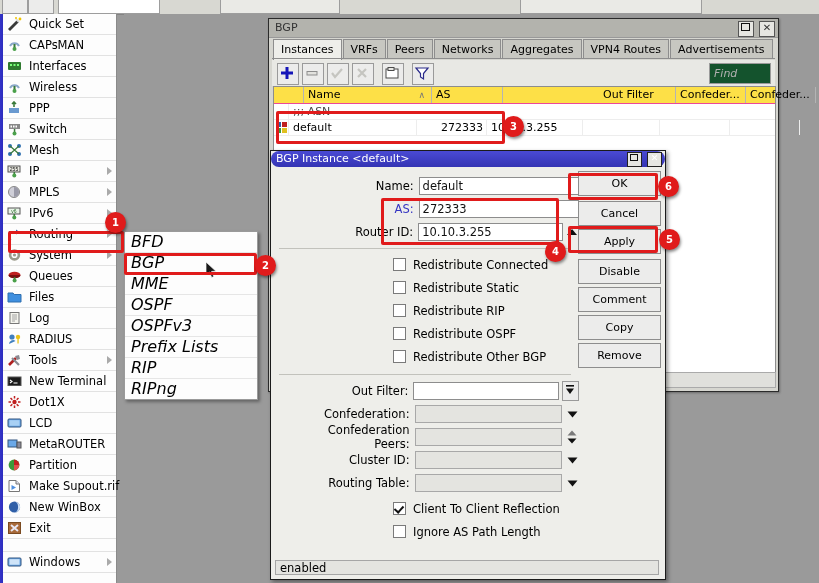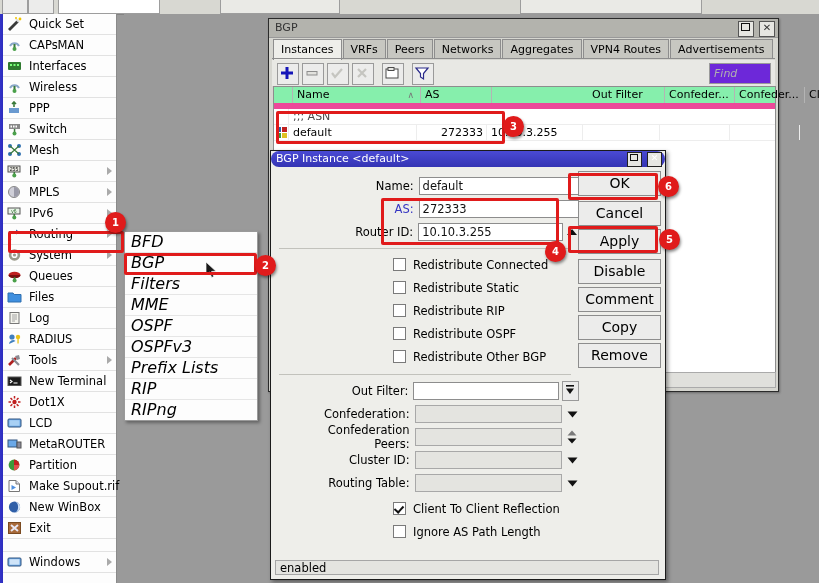--- a/index.html
+++ b/index.html
@@ -39,25 +39,25 @@
   .wb{display:inline-block;width:14px;height:14px;background:#e6e6e2;border:1px solid #555;text-align:center;line-height:12px;font-size:10px;margin-left:2px;vertical-align:top;}
   .wb i{display:inline-block;width:7px;height:6px;border:1px solid #111;}
 
   .tabs{position:absolute;left:4px;top:20px;height:20px;}
   .tab{display:inline-block;height:19px;line-height:19px;padding:0 7px;background:#c7c7c1;border:1px solid #8d8d8d;border-bottom:none;font-size:11px;margin-right:1px;vertical-align:top;}
   .tab.active{background:#eeeeea;height:20px;line-height:20px;}
   .tabline{position:absolute;left:3px;top:39px;width:503px;height:1px;background:#8d8d8d;}
 
   .toolrow{position:absolute;left:3px;top:41px;width:503px;height:26px;background:#e8e8e4;}
   .tbtn{position:absolute;top:3px;width:20px;height:20px;background:#ececeb;border:1px solid #9a9a9a;}
-  .findbox{position:absolute;right:4px;top:3px;width:60px;height:19px;background:#6d28d9;border:1px solid #9a9a9a;}
+  .findbox{position:absolute;right:4px;top:3px;width:60px;height:19px;background:#14532d;border:1px solid #9a9a9a;}
   .findbox span{color:#b0b0b0;font-style:italic;font-size:11px;padding-left:4px;line-height:19px;display:block;}
 
   .grid{position:absolute;left:4px;top:67px;width:501px;background:#fff;border:1px solid #8d8d8d;height:298px;}
-  .ghead{display:flex;height:16px;background:#86efac;border-bottom:6px solid #ec4899;font-size:11px;}
+  .ghead{display:flex;height:16px;background:#fde047;border-bottom:1px solid #ec4899;font-size:11px;padding-left:11px;}
   .gh{border-right:1px solid #b4b4b4;padding-left:4px;line-height:16px;position:relative;overflow:hidden;white-space:nowrap;}
   .grow{display:flex;height:15px;font-size:11px;border-bottom:1px solid #ededed;}
   .gc{border-right:1px solid #ededed;padding-left:4px;line-height:15px;overflow:hidden;white-space:nowrap;}
   .gc.num{text-align:right;padding-right:3px;padding-left:0;}
   .comment{color:#4a4a4a;}
   .win-status{position:absolute;left:4px;bottom:3px;width:501px;height:14px;background:#e0e0dc;border:1px solid #aaa;}
 
   
   .dlg{position:absolute;left:270px;top:150px;width:394px;height:428px;background:#eeeeea;border:1px solid #1b1b1b;box-shadow:2px 2px 4px rgba(0,0,0,.4);}
   .dlg-title{height:16px;line-height:16px;background:#4040c8;background:linear-gradient(180deg,#4a4ad4,#3434b4);color:#fff;padding-left:5px;font-size:11px;border-radius:8px;}
@@ -75,21 +75,21 @@
   .caret.up{border-bottom:6px solid #111;top:5px;}
   .ddbtn{width:16px;height:18px;margin-left:3px;background:#ececeb;border:1px solid #9a9a9a;position:relative;}
 
   .hr{position:absolute;left:8px;width:292px;height:1px;background:#c2c2bc;}
 
   .cbrow{display:flex;align-items:center;height:23px;padding-left:122px;font-size:11.5px;}
   .cb{width:11px;height:11px;background:#fff;border:1px solid #7a7a7a;margin-right:7px;position:relative;}
   .cb.on:after{content:"";position:absolute;left:2px;top:1px;width:4px;height:7px;border:solid #111;border-width:0 2px 2px 0;transform:rotate(42deg);}
 
   .btncol{position:absolute;right:4px;top:20px;width:83px;}
-  .dbtn{height:23px;line-height:23px;text-align:center;background:#ececeb;border:1px solid #8d8d8d;font-size:14px;margin-bottom:3px;}
+  .dbtn{height:23px;line-height:23px;text-align:center;background:#ececeb;border:1px solid #8d8d8d;font-size:11px;margin-bottom:3px;}
 
   .dlg-status{position:absolute;left:4px;bottom:4px;width:384px;height:15px;background:#e4e4e0;border:1px solid #a6a6a6;font-size:11.5px;line-height:15px;padding-left:4px;box-sizing:border-box;}
 
   
   .hl{position:absolute;border:3px solid #e01b1b;box-sizing:border-box;border-radius:2px;}
   .badge{position:absolute;width:21px;height:21px;border-radius:50%;background:#e01b1b;color:#fff;
          font-size:10px;font-weight:bold;text-align:center;line-height:21px;box-shadow:1px 2px 3px rgba(0,0,0,.45);}
 
   
   .cursor{position:absolute;width:12px;height:18px;}
@@ -242,21 +242,20 @@
       <div class="mi sep"></div>
       <div class="mi"><span class="ico"><svg width="15" height="14" viewBox="0 0 15 14">
             <rect x="1" y="3" width="13" height="8" rx="1" fill="#6aa8e8" stroke="#33557f"></rect>
             <rect x="2.5" y="4.2" width="10" height="5.5" fill="#cfe4f8"></rect>
           </svg></span><span>Windows</span><span class="arr"></span></div>
     </div>
 
   <div class="submenu" id="submenu">
       <div class="sub-item">BFD</div>
       <div class="sub-item">BGP</div>
-      <div class="sub-item">Filters</div>
       <div class="sub-item">MME</div>
       <div class="sub-item">OSPF</div>
       <div class="sub-item">OSPFv3</div>
       <div class="sub-item">Prefix Lists</div>
       <div class="sub-item">RIP</div>
       <div class="sub-item">RIPng</div>
     </div>
 
   <svg class="cursor" style="left:206px;top:262px;" viewBox="0 0 12 18">
     <polygon points="0,0 0,13 3.4,10 5.7,15.5 7.8,14.6 5.6,9.4 10,9.3" fill="#1a1a1a" stroke="#fff" stroke-width="0.7"></polygon>

